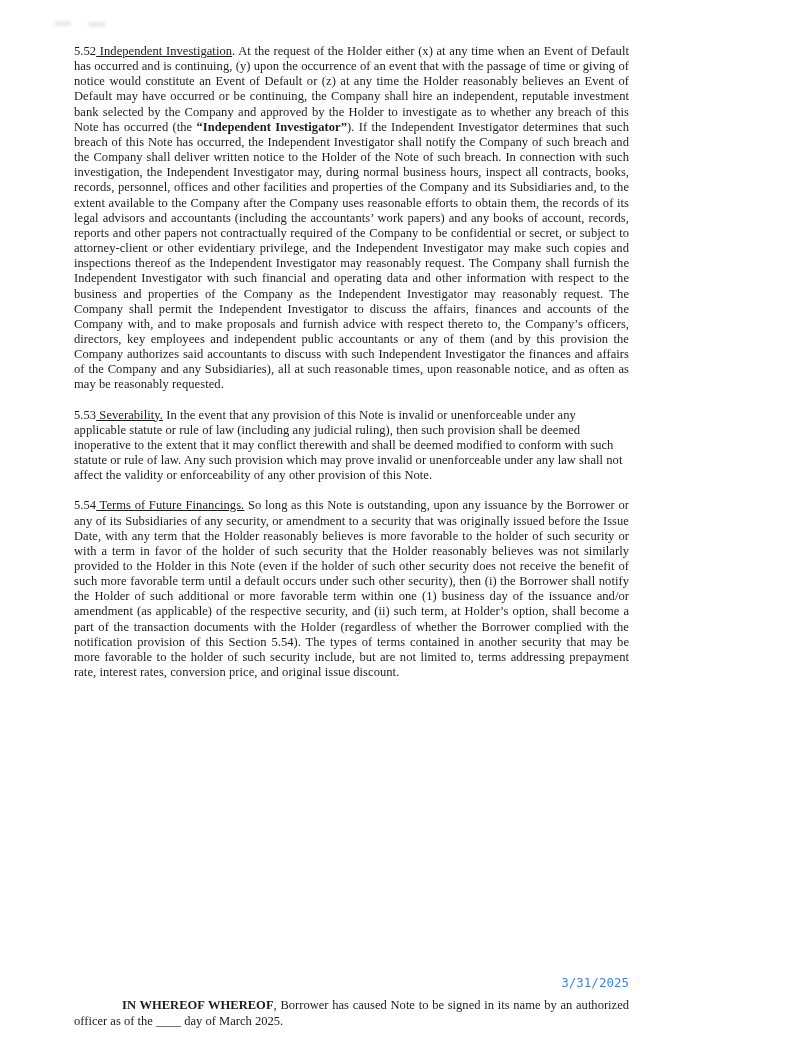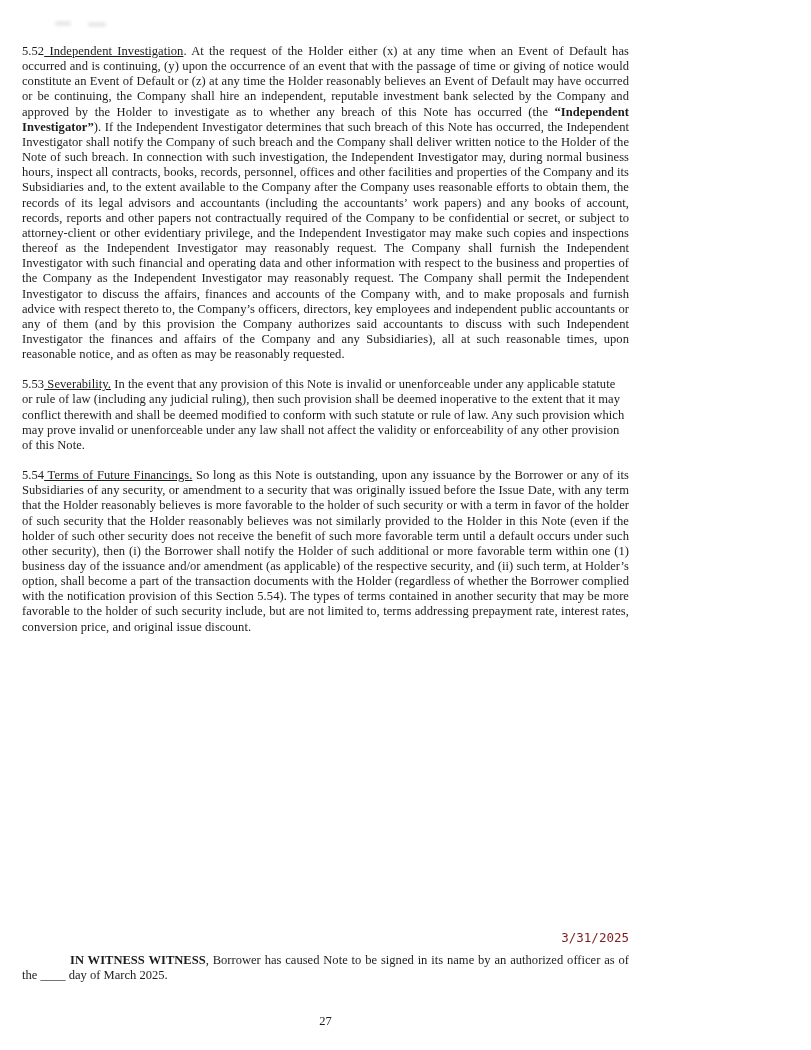--- a/index.html
+++ b/index.html
@@ -12,21 +12,21 @@
     height: 1050px;
     position: relative;
     font-family: "Liberation Serif", "DejaVu Serif", serif;
     color: #1c1c1c;
   }
   .page {
     position: relative;
     width: 675px;
     height: 1050px;
     box-sizing: border-box;
-    padding: 44px 46px 0 22px;
+    padding: 44px 46px 0 74px;
     background: #ffffff;
     overflow: hidden;
   }
   .scan-artifact {
     position: absolute;
     background: #e9e9e9;
     filter: blur(1.5px);
     border-radius: 2px;
   }
   .artifact-1 { left: 55px; top: 21px; width: 16px; height: 5px; }
@@ -45,21 +45,21 @@
   .b { font-weight: bold; }
   .footer-block {
     margin-top: 295px;
   }
   .date-stamp {
     margin: 0;
     text-align: right;
     font-family: "DejaVu Sans Mono", "Liberation Mono", monospace;
     font-size: 12.5px;
     line-height: 16px;
-    color: #7f1d1d;
+    color: #3b82f6;
   }
   p.witness {
     margin: 7px 0 0 0;
     font-size: 12.55px;
     line-height: 15.5px;
     text-align: justify;
     text-indent: 48px;
   }
   .page-number {
     margin-top: 30px;
@@ -77,17 +77,17 @@
   <div class="scan-artifact artifact-2"></div>
 
   <p class="para"><span>5.52</span><span class="u"> Independent Investigation</span><span>. At the request of the Holder either (x) at any time when an Event of Default has occurred and is continuing, (y) upon the occurrence of an event that with the passage of time or giving of notice would constitute an Event of Default or (z) at any time the Holder reasonably believes an Event of Default may have occurred or be continuing, the Company shall hire an independent, reputable investment bank selected by the Company and approved by the Holder to investigate as to whether any breach of this Note has occurred (the </span><span class="b">“Independent Investigator”</span><span>). If the Independent Investigator determines that such breach of this Note has occurred, the Independent Investigator shall notify the Company of such breach and the Company shall deliver written notice to the Holder of the Note of such breach. In connection with such investigation, the Independent Investigator may, during normal business hours, inspect all contracts, books, records, personnel, offices and other facilities and properties of the Company and its Subsidiaries and, to the extent available to the Company after the Company uses reasonable efforts to obtain them, the records of its legal advisors and accountants (including the accountants’ work papers) and any books of account, records, reports and other papers not contractually required of the Company to be confidential or secret, or subject to attorney-client or other evidentiary privilege, and the Independent Investigator may make such copies and inspections thereof as the Independent Investigator may reasonably request. The Company shall furnish the Independent Investigator with such financial and operating data and other information with respect to the business and properties of the Company as the Independent Investigator may reasonably request. The Company shall permit the Independent Investigator to discuss the affairs, finances and accounts of the Company with, and to make proposals and furnish advice with respect thereto to, the Company’s officers, directors, key employees and independent public accountants or any of them (and by this provision the Company authorizes said accountants to discuss with such Independent Investigator the finances and affairs of the Company and any Subsidiaries), all at such reasonable times, upon reasonable notice, and as often as may be reasonably requested.</span></p>
 
   <p class="para ragged"><span>5.53</span><span class="u"> Severability.</span><span> In the event that any provision of this Note is invalid or unenforceable under any applicable statute or rule of law (including any judicial ruling), then such provision shall be deemed inoperative to the extent that it may conflict therewith and shall be deemed modified to conform with such statute or rule of law. Any such provision which may prove invalid or unenforceable under any law shall not affect the validity or enforceability of any other provision of this Note.</span></p>
 
   <p class="para"><span>5.54</span><span class="u"> Terms of Future Financings.</span><span> So long as this Note is outstanding, upon any issuance by the Borrower or any of its Subsidiaries of any security, or amendment to a security that was originally issued before the Issue Date, with any term that the Holder reasonably believes is more favorable to the holder of such security or with a term in favor of the holder of such security that the Holder reasonably believes was not similarly provided to the Holder in this Note (even if the holder of such other security does not receive the benefit of such more favorable term until a default occurs under such other security), then (i) the Borrower shall notify the Holder of such additional or more favorable term within one (1) business day of the issuance and/or amendment (as applicable) of the respective security, and (ii) such term, at Holder’s option, shall become a part of the transaction documents with the Holder (regardless of whether the Borrower complied with the notification provision of this Section 5.54). The types of terms contained in another security that may be more favorable to the holder of such security include, but are not limited to, terms addressing prepayment rate, interest rates, conversion price, and original issue discount.</span></p>
 
   <div class="footer-block">
     <p class="date-stamp">3/31/2025</p>
-    <p class="witness"><span class="b">IN WITNESS WITNESS</span><span>, Borrower has caused Note to be signed in its name by an authorized officer as of the ____ day of March 2025.</span></p>
+    <p class="witness"><span class="b">IN WHEREOF WHEREOF</span><span>, Borrower has caused Note to be signed in its name by an authorized officer as of the ____ day of March 2025.</span></p>
     <div class="page-number">27</div>
   </div>
 
 </div>
 
 </body></html>

